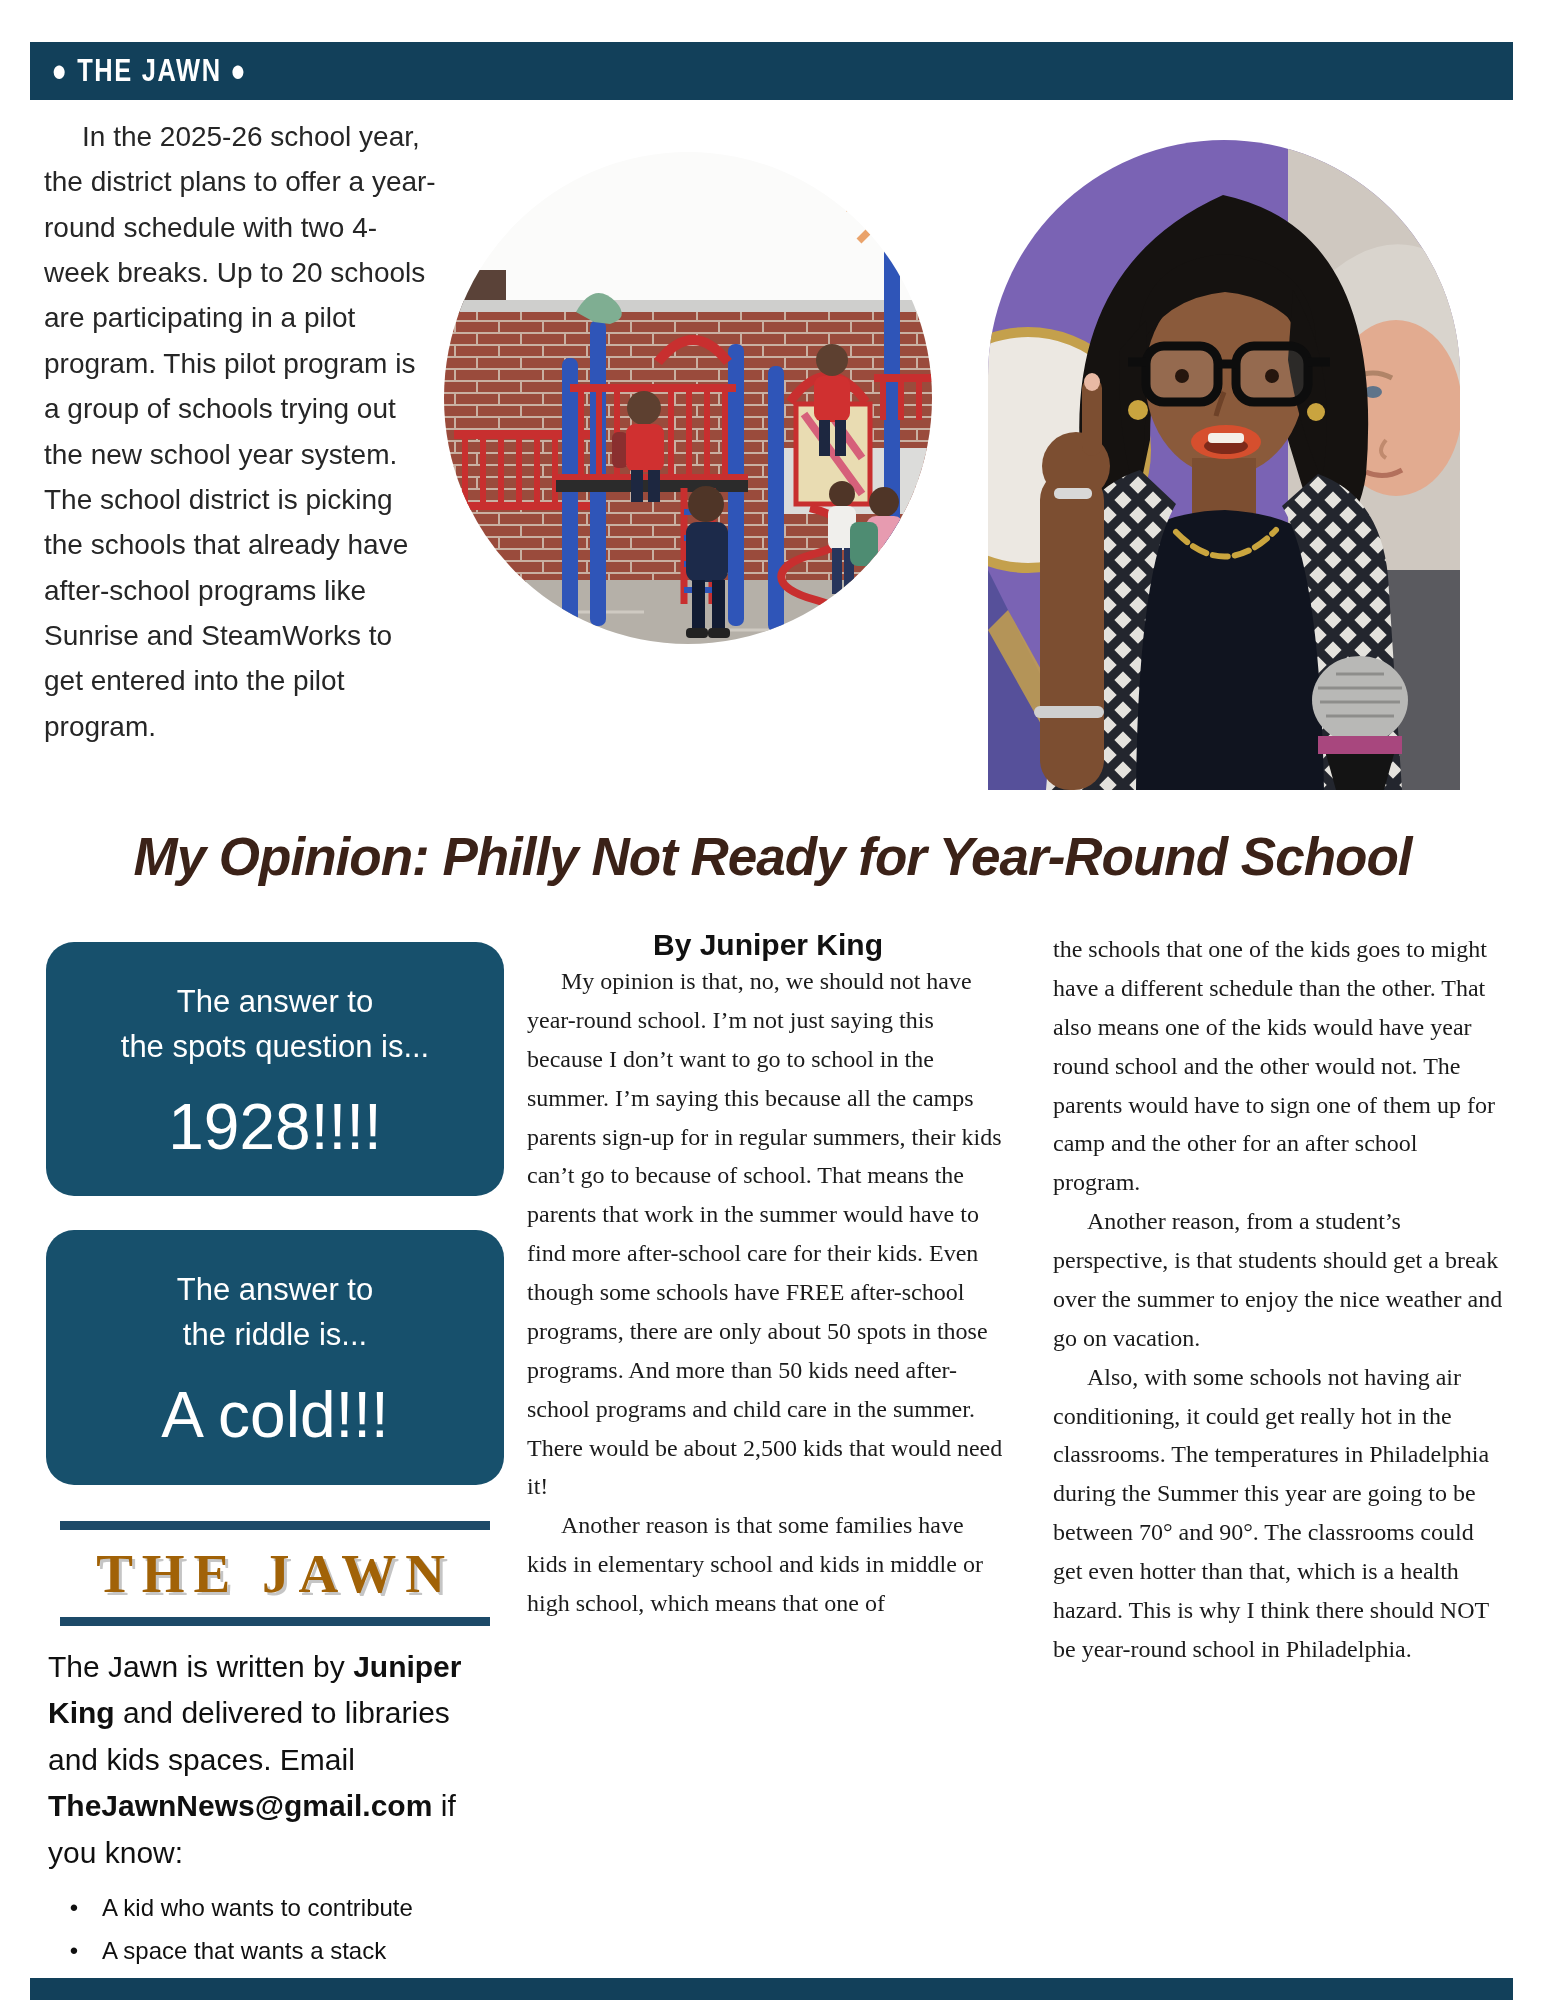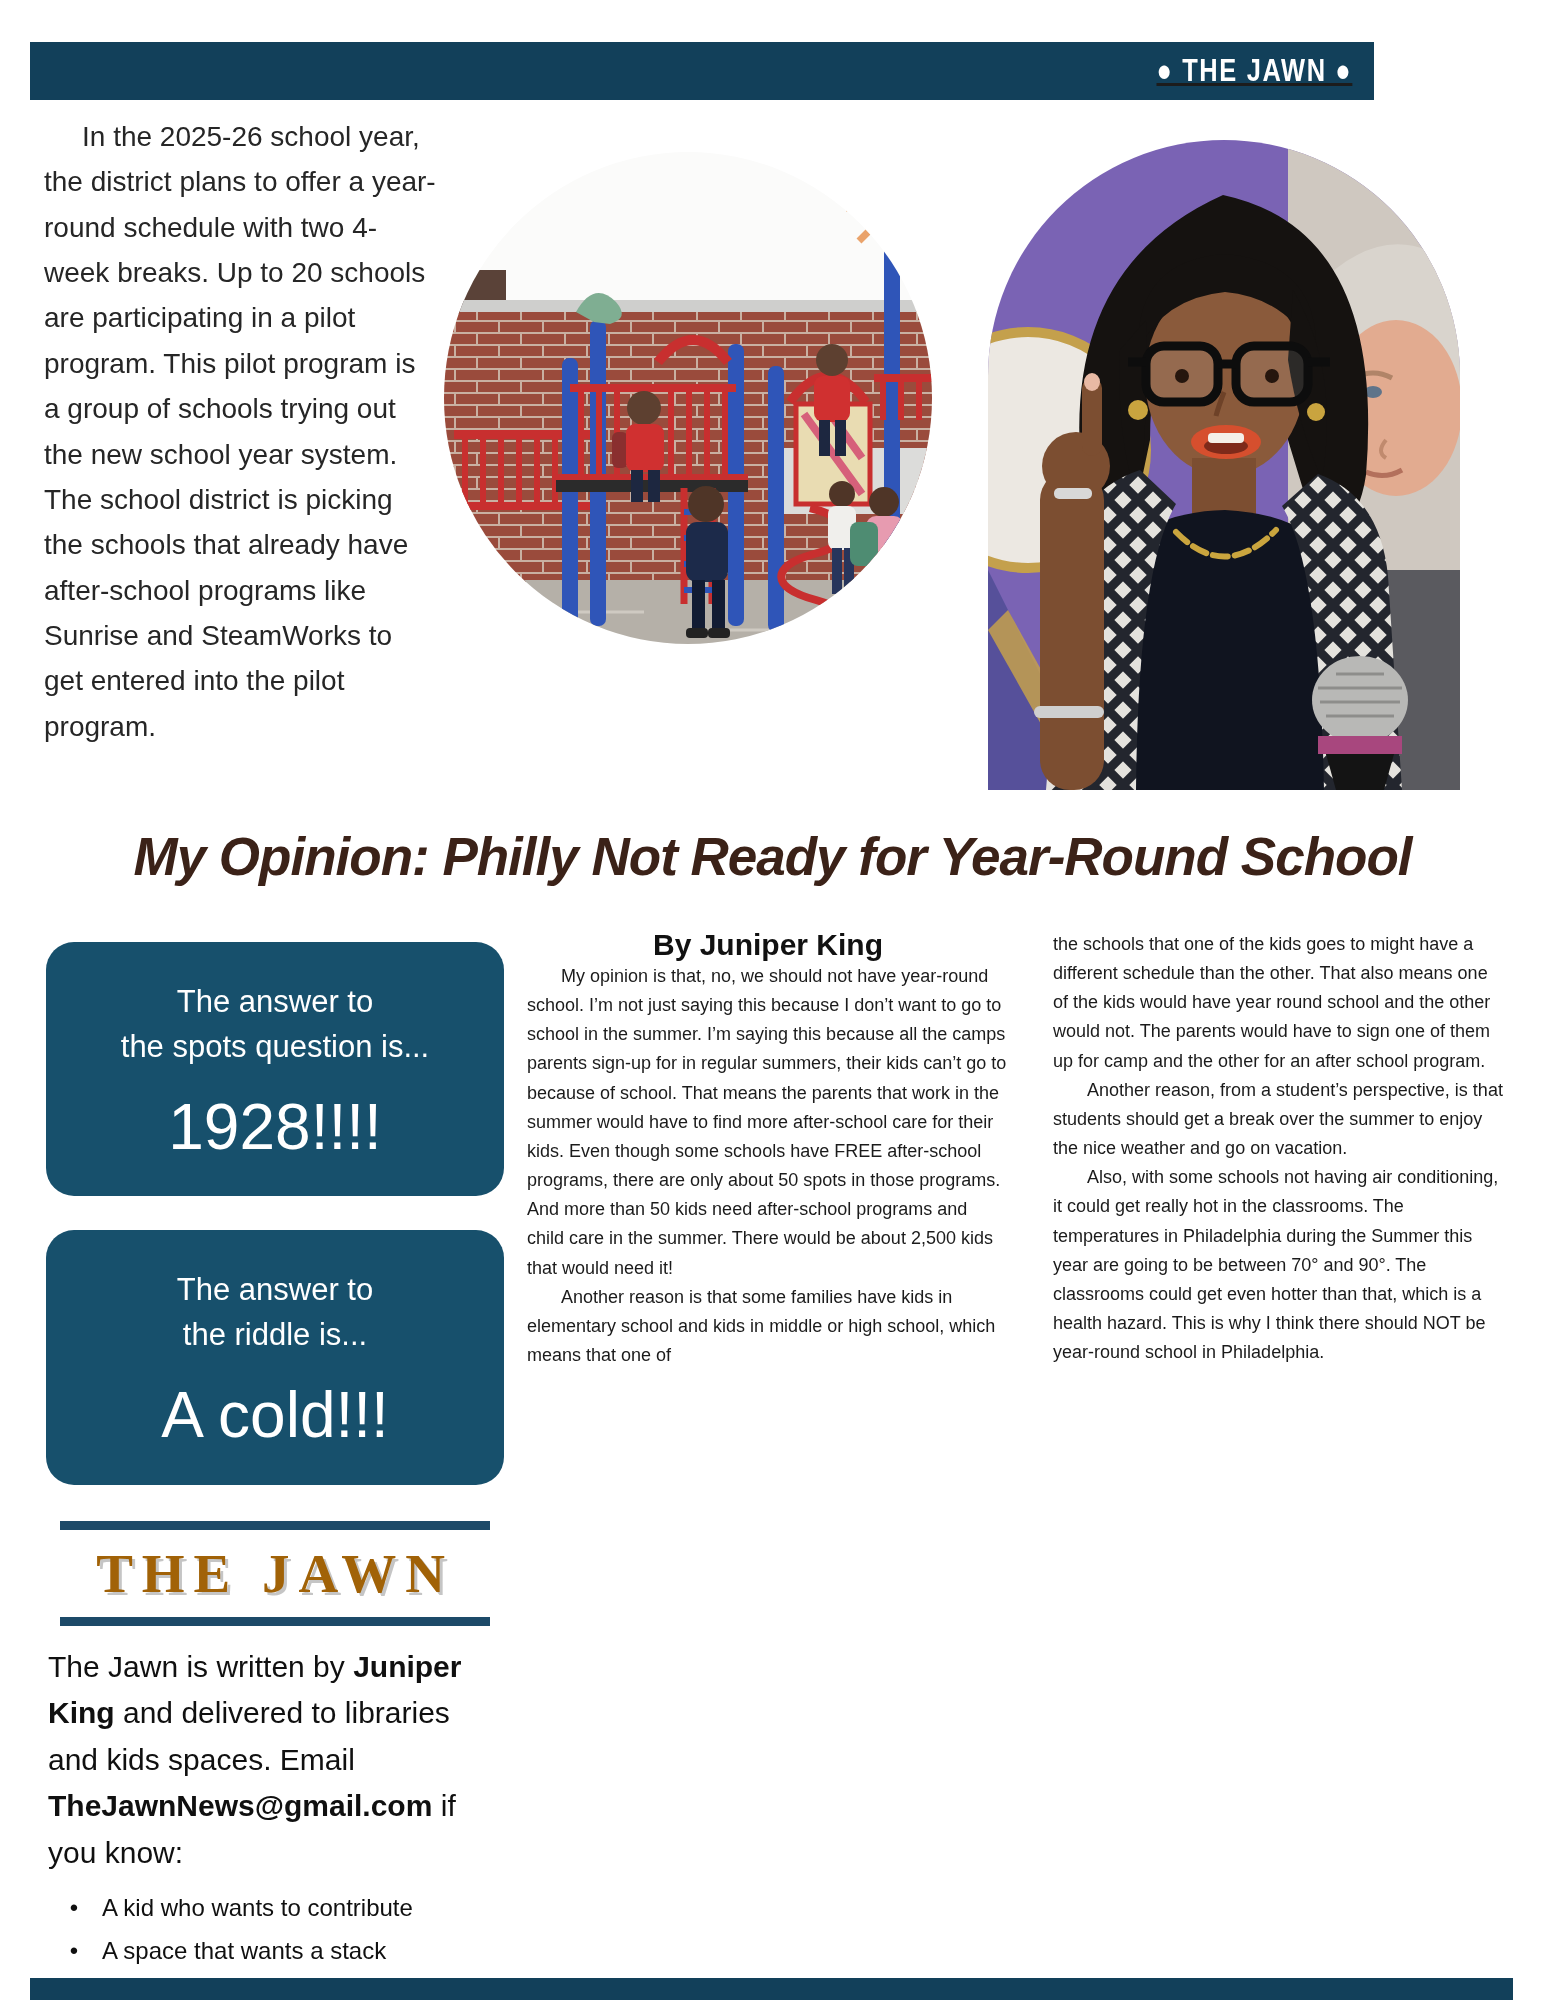--- a/index.html
+++ b/index.html
@@ -1,21 +1,21 @@
 <!DOCTYPE html>
 <html><head>
 <meta charset="utf-8">
 <style>
   html,body{margin:0;padding:0;background:#ffffff;}
   .page{position:relative;width:1545px;height:2000px;background:#ffffff;overflow:hidden;
         font-family:"Liberation Sans",sans-serif;color:#1c1c1c;}
 
   
-  .topbar{position:absolute;left:30px;top:42px;width:1344px;height:58px;background:#12405a;
-          display:flex;align-items:center;justify-content:flex-end;text-decoration:underline;}
+  .topbar{position:absolute;left:30px;top:42px;width:1483px;height:58px;background:#12405a;
+          display:flex;align-items:center;justify-content:flex-start;}
   .topbar-text{color:#ffffff;font-size:31px;font-weight:700;letter-spacing:2px;transform:scaleX(.82);white-space:nowrap;}
   .bottombar{position:absolute;left:30px;bottom:0;width:1483px;height:22px;background:#12405a;}
 
   
   .intro{position:absolute;left:44px;top:114px;width:392px;font-size:28px;line-height:1.62;color:#262626;}
   .intro p{margin:0;text-indent:38px;}
 
   
   .photo-oval{position:absolute;left:444px;top:152px;width:488px;height:492px;border-radius:50%;overflow:hidden;}
   .photo-arch{position:absolute;left:988px;top:140px;width:472px;height:650px;border-radius:236px 236px 0 0;overflow:hidden;}
@@ -35,21 +35,21 @@
   .rule.r2{margin-top:12px;}
   .mast-title{margin-top:12px;text-align:center;font-family:"Liberation Serif",serif;font-weight:700;
               font-size:55px;letter-spacing:9px;color:#a16207;text-shadow:3px 3px 0 rgba(150,150,150,.55);white-space:nowrap;}
   .about{margin:18px 2px 0;font-size:30px;line-height:1.55;color:#101010;}
   .about .b{font-weight:700;}
   .bullets{margin:10px 0 0;padding:0;list-style:none;font-size:24px;line-height:1.8;color:#101010;}
   .bullets li{display:flex;}
   .bullets .mark{width:56px;text-align:center;flex:0 0 56px;}
 
   
-  .serif{font-family:Liberation Sans, sans-serif;font-size:18px;line-height:1.62;color:#1b1b1b;}
+  .serif{font-family:Liberation Serif, serif;font-size:24px;line-height:1.62;color:#1b1b1b;}
   .col2{position:absolute;left:527px;top:928px;width:482px;}
   .col3{position:absolute;left:1053px;top:930px;width:452px;}
   .byline{text-align:center;font-weight:700;font-size:30px;color:#111;margin:0;}
   .col2 p.serif,.col3 p.serif{margin:0;}
   .indent{text-indent:34px;}
 </style>
 </head>
 <body>
 
 <div class="page">

